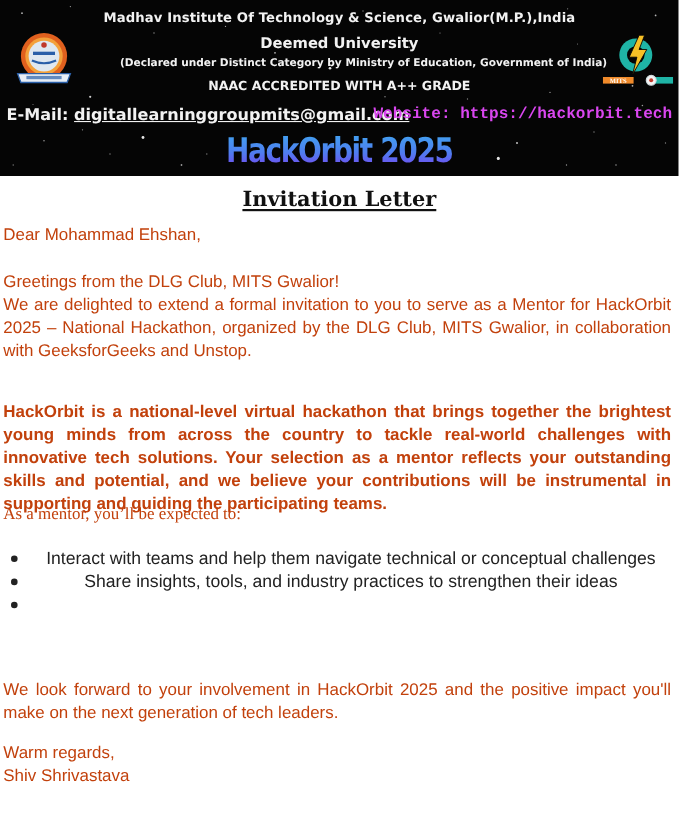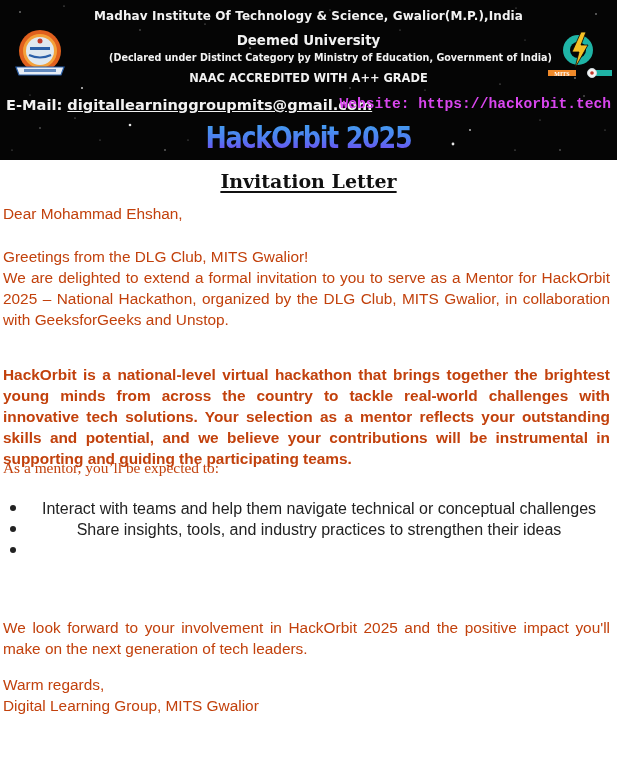--- a/index.html
+++ b/index.html
@@ -163,14 +163,14 @@
 <ul class="bullets">
   <li><span class="dot"></span><span>Interact with teams and help them navigate technical or conceptual challenges</span></li>
   <li><span class="dot"></span><span>Share insights, tools, and industry practices to strengthen their ideas</span></li>
   <li><span class="dot"></span></li>
 </ul>
 
 <div class="body-text para3 justify">We look forward to your involvement in HackOrbit 2025 and the positive impact you'll make on the next generation of tech leaders.</div>
 
 <div class="body-text closing">
   <div>Warm regards,</div>
-  <div>Digital Learning Group, MITS Gwalior</div>
+  <div>Shiv Shrivastava</div>
 </div>
 
 </body></html>

